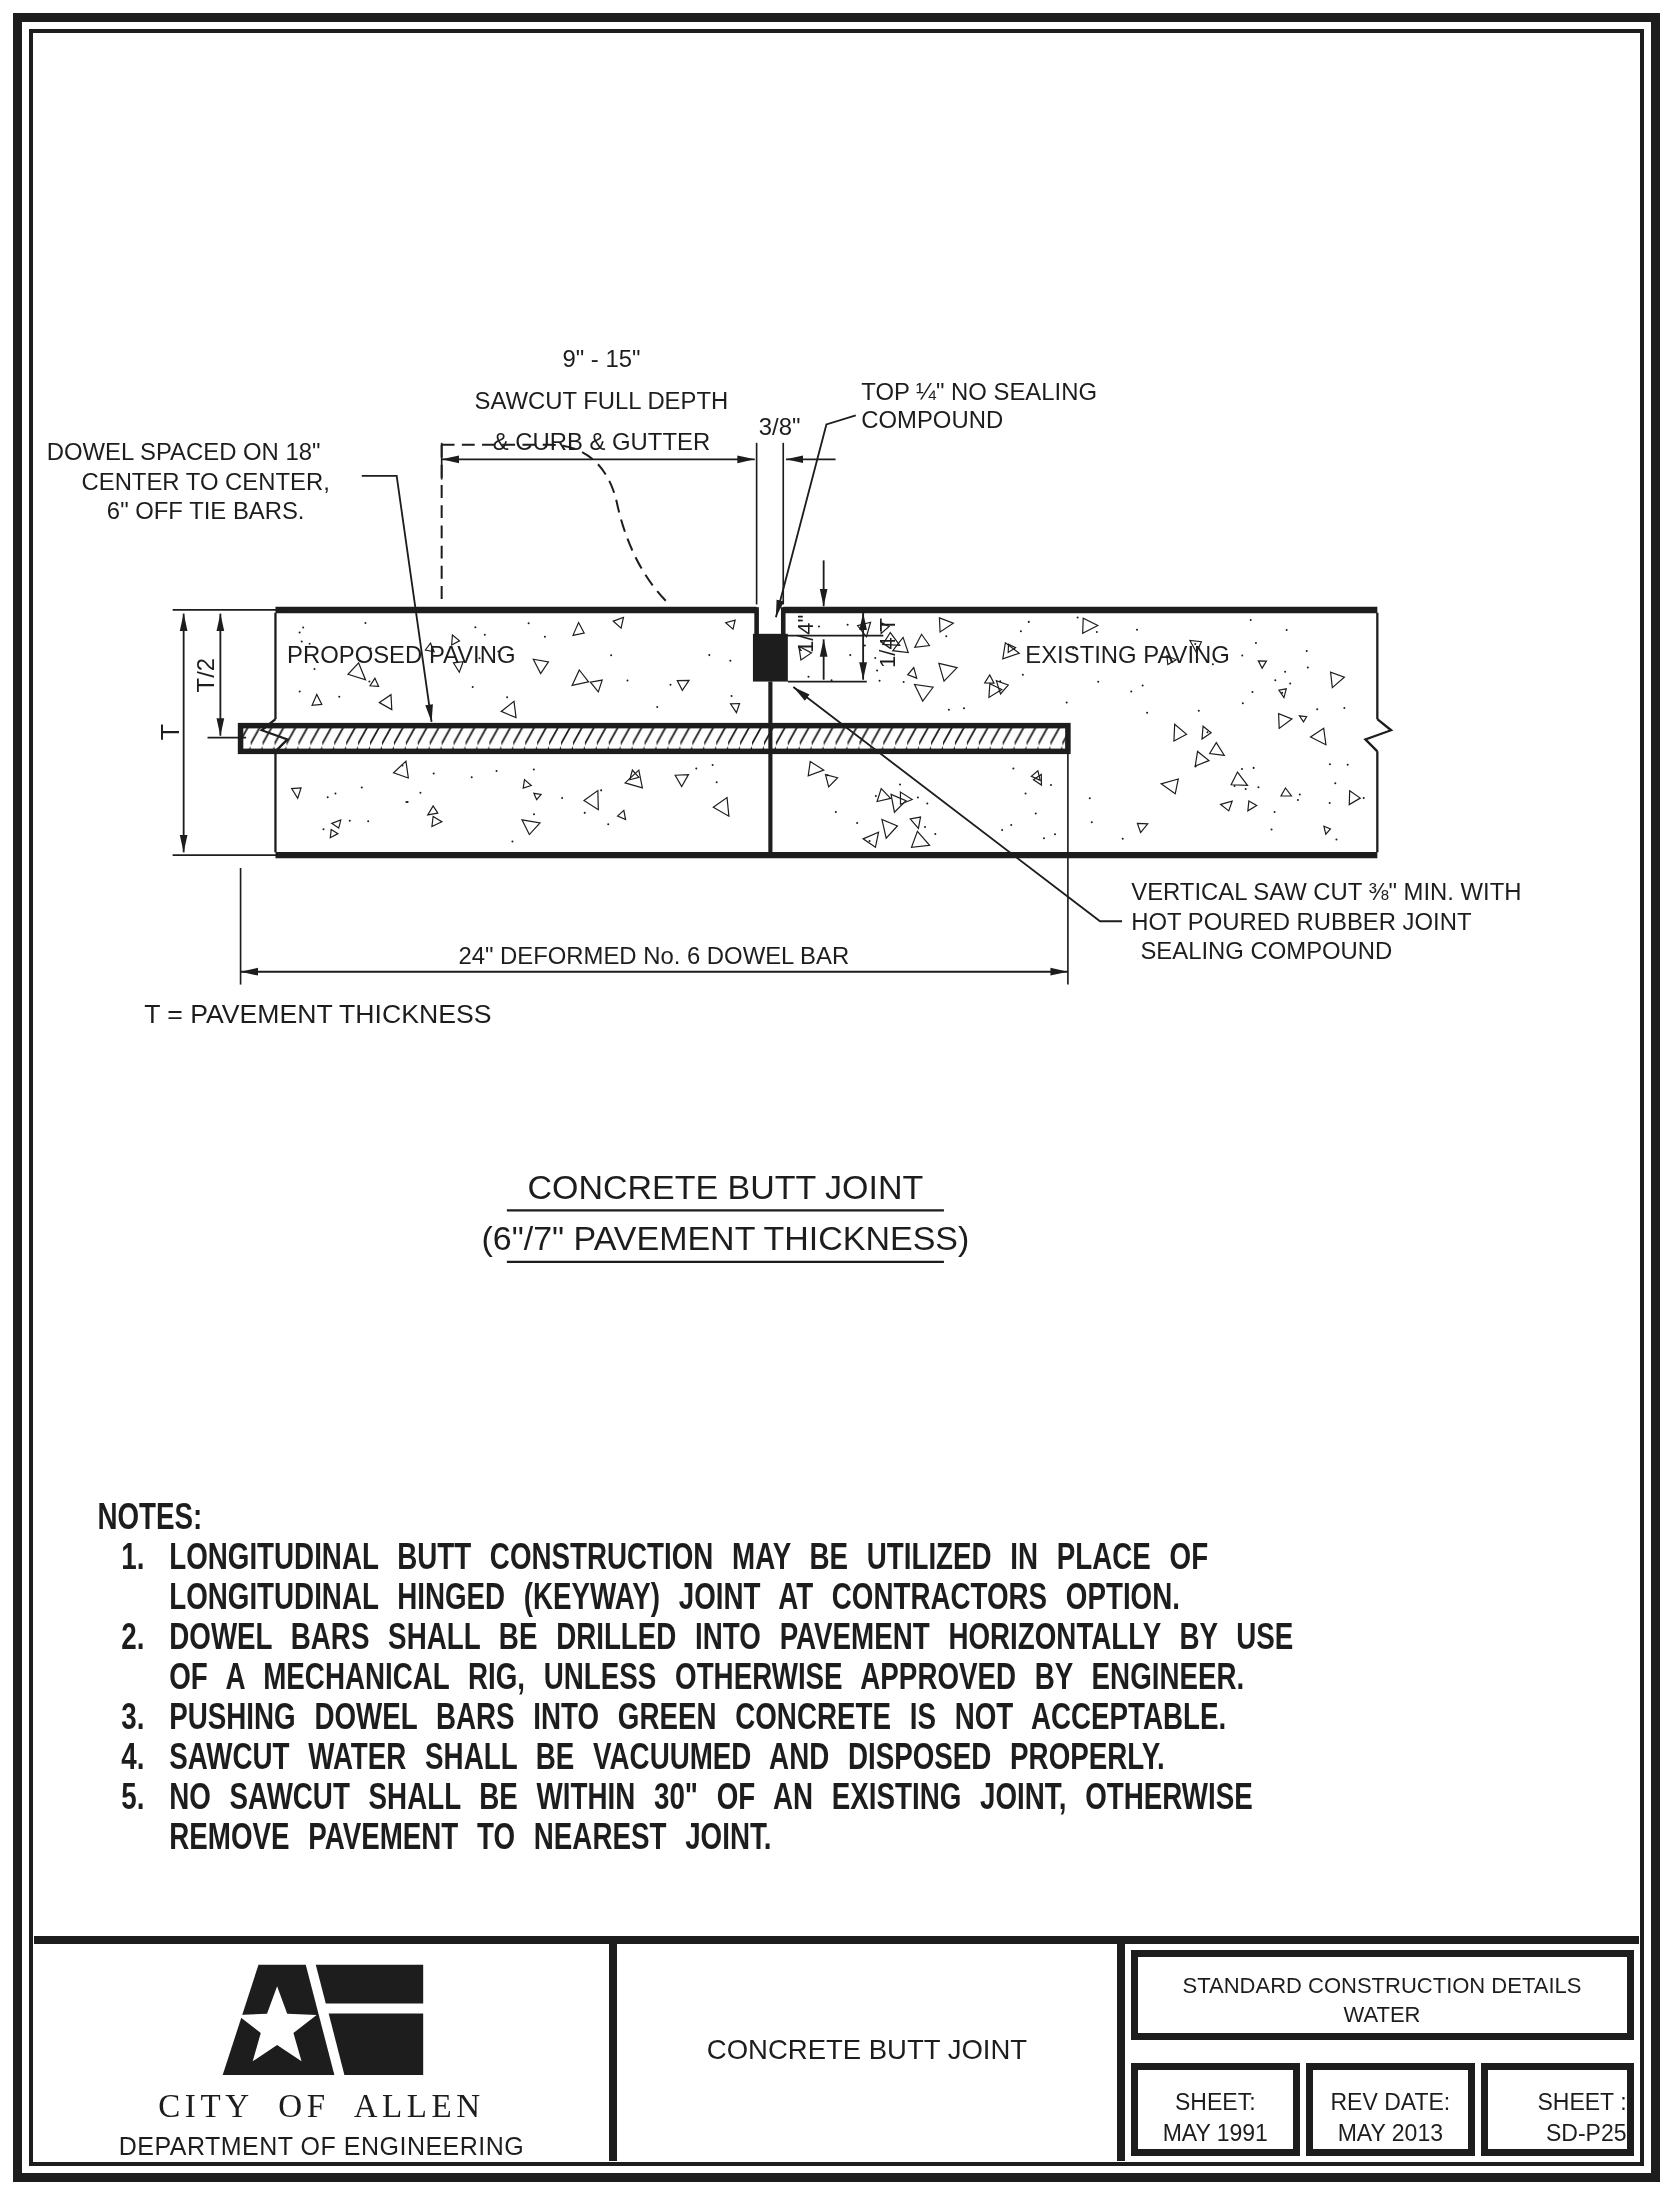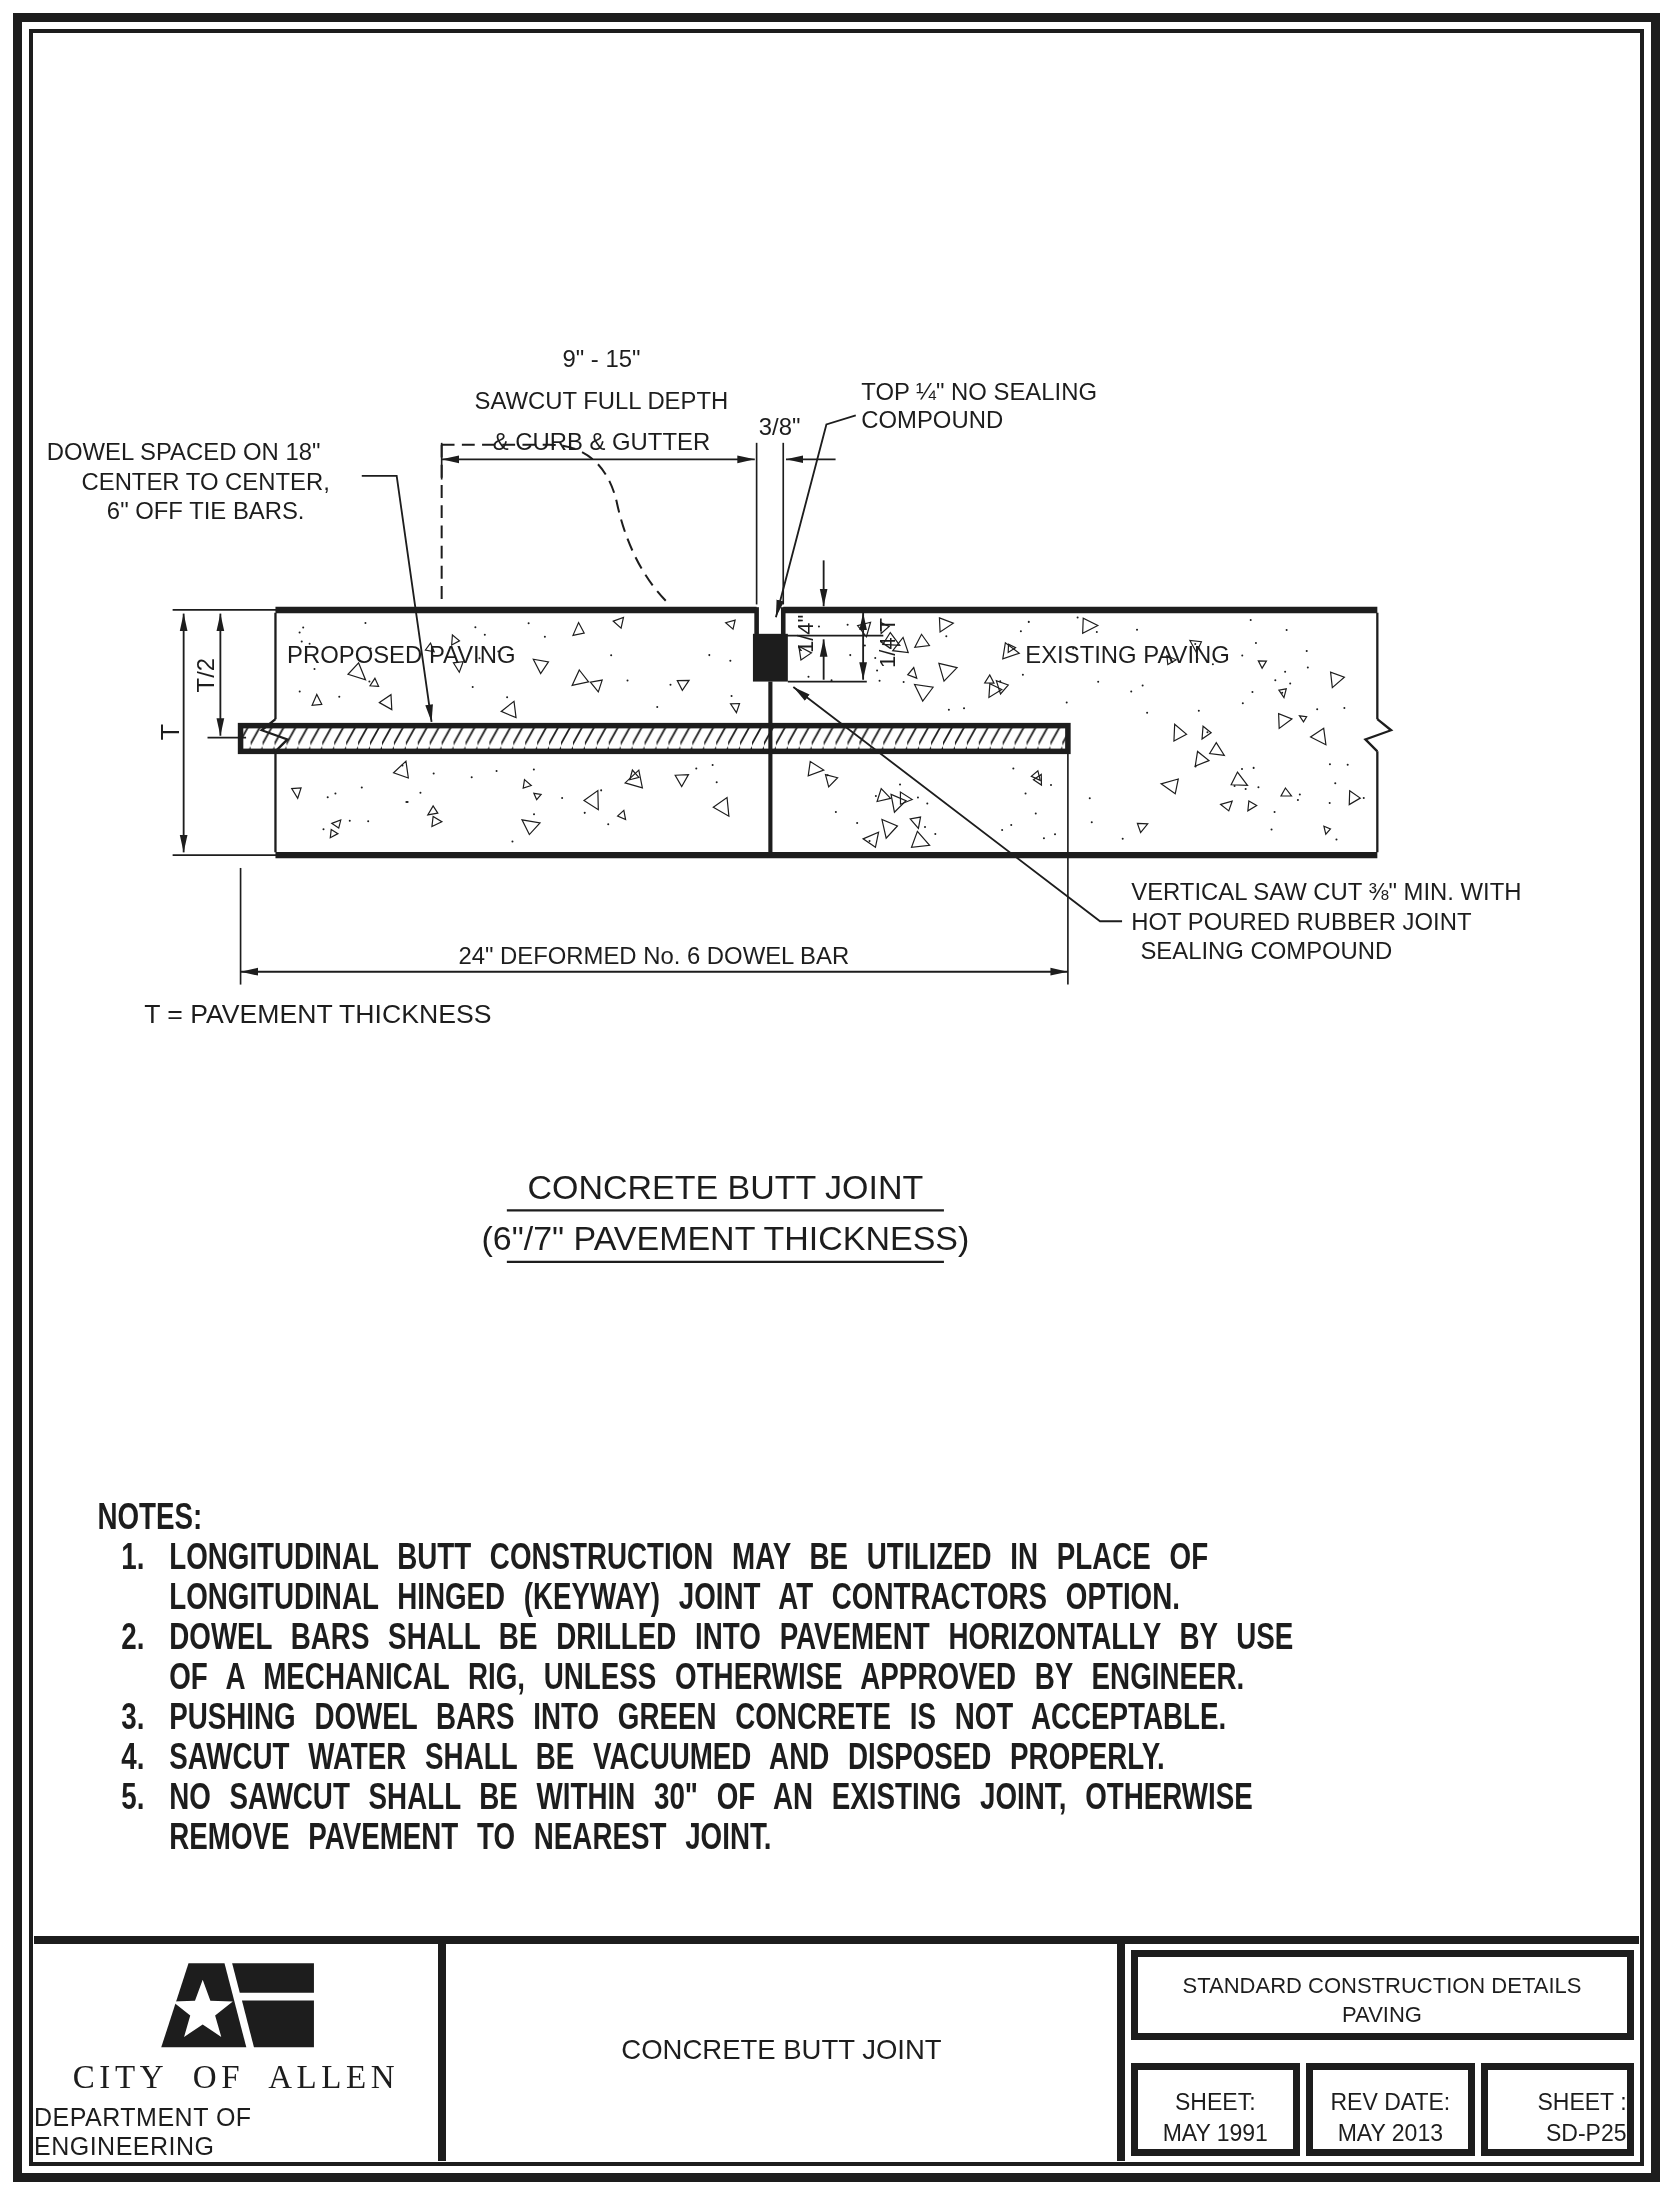--- a/index.html
+++ b/index.html
@@ -16,21 +16,21 @@
   .notes{position:absolute;left:92px;top:1497px;width:1286px;
          font-weight:bold;font-size:37px;line-height:40px;letter-spacing:0px;
          word-spacing:14.7px;transform:scaleX(0.75);transform-origin:left top;}
   .note-line{position:relative;padding-left:103px;white-space:nowrap;}
   .note-heading{padding-left:7.3px;}
   .note-num{position:absolute;left:39px;}
   
   .tb{position:absolute;left:34px;right:34px;bottom:34px;height:217px;
       border-top:8.3px solid #1d1d1d;display:flex;background:#fff;}
   .tb-cell{box-sizing:border-box;height:100%;}
-  .tb-left{width:404px;display:flex;flex-direction:column;align-items:center;padding-top:14.7px;}
+  .tb-left{width:575px;display:flex;flex-direction:column;align-items:center;padding-top:14.7px;}
   .tb-mid{flex:1;border-left:8.3px solid #1d1d1d;text-align:center;padding-top:90px;font-size:27.5px;}
   .tb-right{width:522px;border-left:8.3px solid #1d1d1d;display:flex;flex-direction:column;
             gap:23px;padding:5.5px;}
   .tb-box{box-sizing:border-box;border:7.3px solid #1d1d1d;background:#fff;text-align:center;}
   .tb-series{flex:1.05;font-size:22px;padding-top:14.7px;line-height:29px;}
   .tb-row{flex:1;display:flex;gap:5.5px;}
   .tb-row .tb-box{padding-top:16.5px;font-size:23px;line-height:31px;}
   .tb-date{flex:1.12;} .tb-rev{flex:1.12;} .tb-sheet{flex:1;text-align:right;}
   .tb-org{font-family:"Liberation Serif", serif;font-size:33px;letter-spacing:4.6px;
           word-spacing:13px;margin-top:7.3px;}
@@ -383,21 +383,21 @@
       </svg>
       <div class="tb-org">CITY OF ALLEN</div>
       <div class="tb-dept">DEPARTMENT OF ENGINEERING</div>
     </div>
     <div class="tb-cell tb-mid">
       <div>CONCRETE BUTT JOINT</div>
     </div>
     <div class="tb-cell tb-right">
       <div class="tb-box tb-series">
         <div>STANDARD CONSTRUCTION DETAILS</div>
-        <div>PAVING</div>
+        <div>WATER</div>
       </div>
       <div class="tb-row">
         <div class="tb-box tb-date">
           <div>SHEET:</div>
           <div>MAY 1991</div>
         </div>
         <div class="tb-box tb-rev">
           <div>REV DATE:</div>
           <div>MAY 2013</div>
         </div>

